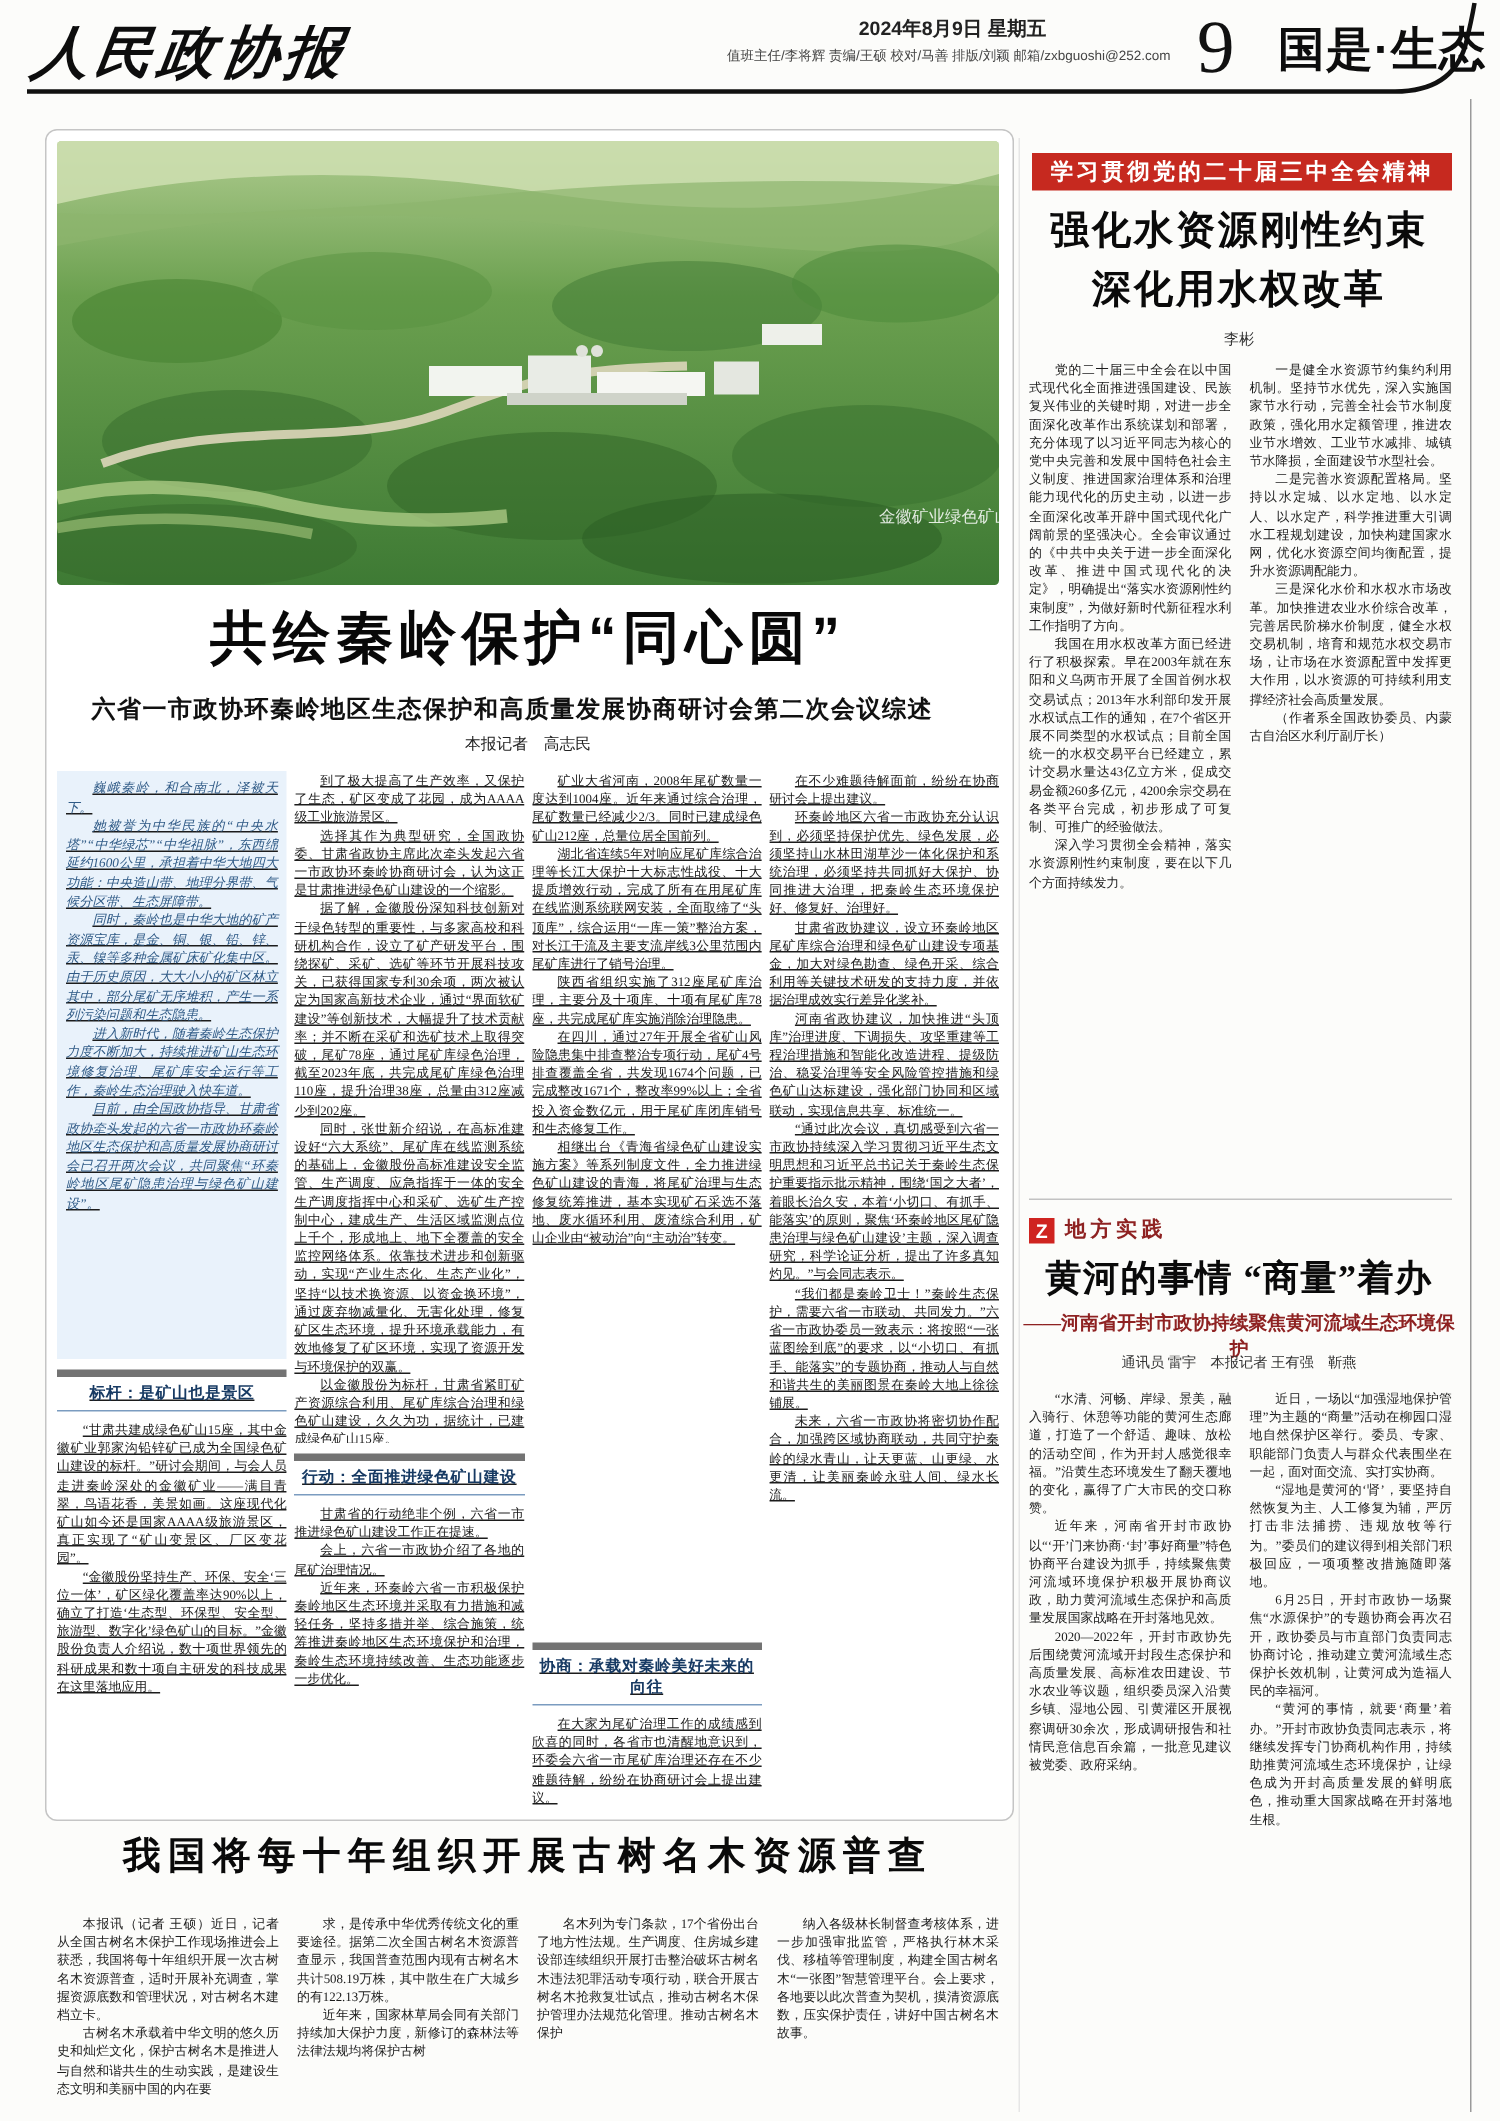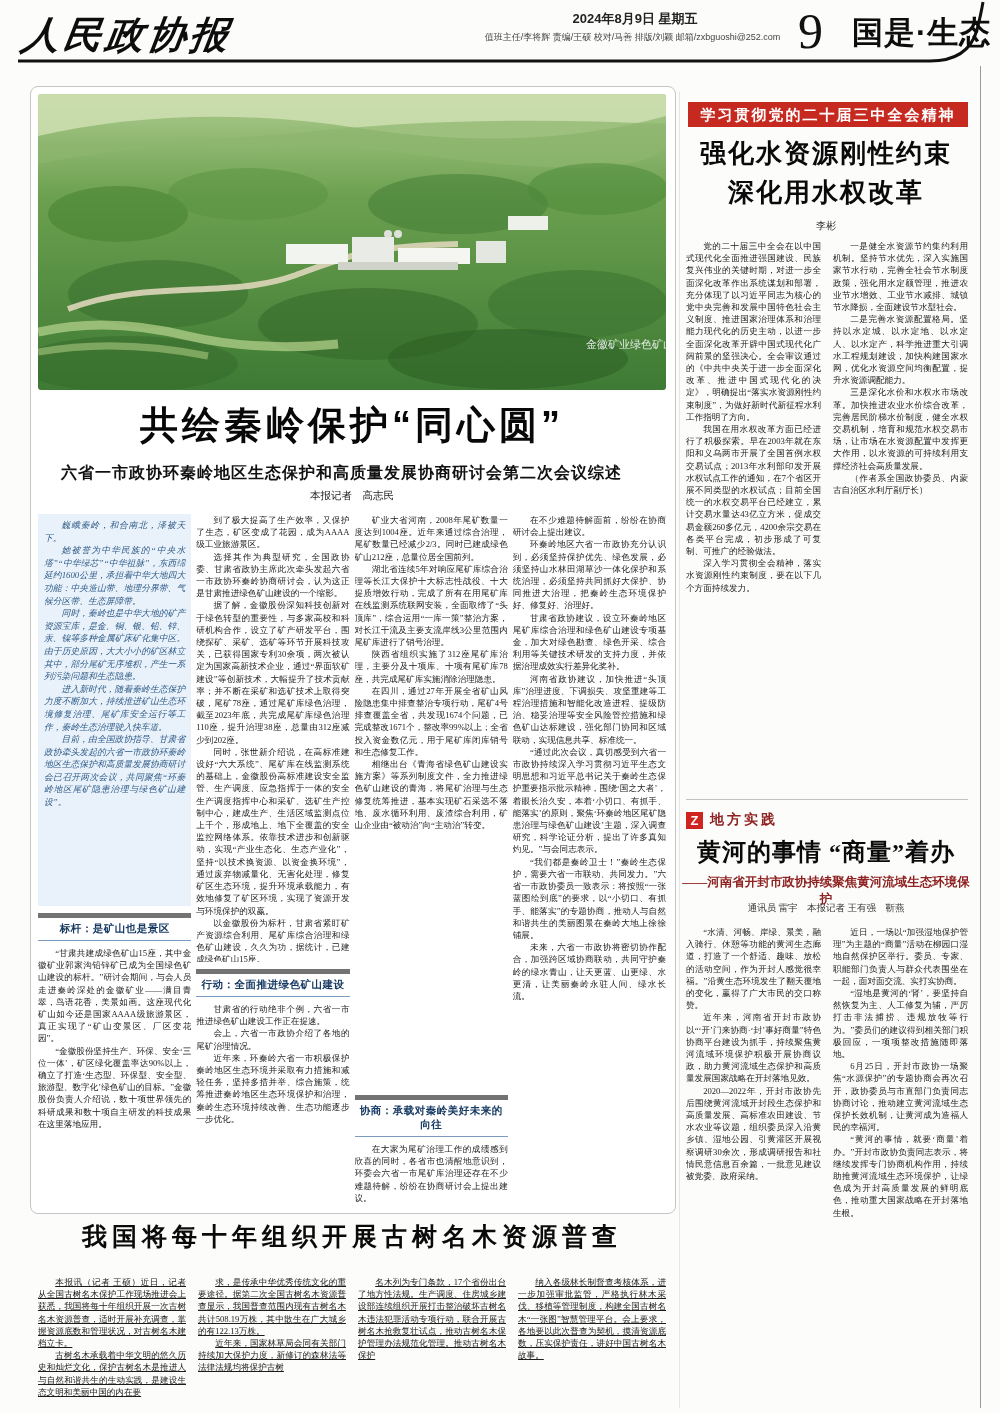--- a/index.html
+++ b/index.html
@@ -22,21 +22,21 @@
   .right-edge{left:980px;top:66px;width:0;height:1342px;border-left:1px solid #9a9a9a;}
   .mid-rule{left:679px;top:92px;width:0;height:1316px;border-left:1px solid #e6e6e6;}
   
   .main-box{left:30px;top:86px;width:644px;height:1126px;border:1px solid #c5c5c5;border-radius:8px;background:#fff;}
   .photo{left:38px;top:94px;width:628px;height:296px;border-radius:3px;overflow:hidden;}
   .main-headline{left:30px;top:400px;width:644px;text-align:center;font-size:38px;font-weight:700;
     font-family:"Liberation Sans",sans-serif;letter-spacing:4px;color:#080808;}
   .main-deck{left:30px;top:463px;width:592px;text-align:right;font-size:16px;font-weight:700;
     font-family:"Liberation Sans",sans-serif;letter-spacing:1px;color:#111;}
   .main-byline{left:30px;top:489px;width:644px;text-align:center;font-size:10.5px;color:#222;}
-  .main-cols{left:38px;top:514px;width:628px;height:692px;display:flex;gap:5px;}
+  .main-cols{left:38px;top:514px;width:628px;height:692px;display:flex;gap:5px;text-decoration:underline;}
   .mcol{flex:1;min-width:0;display:flex;flex-direction:column;}
   .flowtext{font-size:8.6px;line-height:12.2px;text-align:justify;overflow:hidden;color:#1b1b1b;}
   .flowtext p{margin:0;text-indent:2em;}
   .intro{height:392px;background:#e9f2fb;color:#2f5a86;font-style:italic;
     padding:5px 6px;font-size:8.8px;line-height:12.6px;box-sizing:border-box;}
   .colsub{margin:7px 0 6px 0;padding:4px 0;border-top:5px solid #737373;border-bottom:1px solid #7b9cc0;
     color:#173a63;font-family:"Liberation Sans",sans-serif;font-weight:700;font-size:10.5px;
     text-align:center;letter-spacing:.5px;flex-shrink:0;}
   .fill{flex:1;}
   .h448{height:448px;flex:none;}
@@ -56,21 +56,21 @@
     font-size:13px;font-family:"Liberation Sans",sans-serif;}
   .tag-label{font-family:"Liberation Sans",sans-serif;font-weight:700;font-size:14px;letter-spacing:3px;}
   .huanghe-headline{left:680px;top:836px;width:292px;text-align:center;font-size:24px;font-weight:700;
     letter-spacing:1px;color:#0a0a0a;}
   .huanghe-deck{left:678px;top:874px;width:296px;text-align:center;font-size:12.5px;font-weight:700;}
   .huanghe-byline{left:680px;top:902px;width:292px;text-align:center;font-size:9.5px;color:#333;}
   .huanghe-cols{left:686px;top:926px;width:282px;height:482px;display:flex;gap:12px;}
   
   .bottom-headline{left:30px;top:1220px;width:644px;text-align:center;font-size:25px;font-weight:700;
     letter-spacing:5px;color:#0a0a0a;}
-  .bottom-cols{left:38px;top:1276px;width:628px;height:132px;display:flex;gap:12px;text-decoration:underline;}
+  .bottom-cols{left:38px;top:1276px;width:628px;height:132px;display:flex;gap:12px;}
 </style>
 </head>
 <body>
 
 <svg class="abs header-rule" viewBox="0 0 1000 70">
   <path d="M18 61 L930 61 Q968 61 977 30 Q981 14 983 2" fill="none" stroke="#111" stroke-width="3"></path>
 </svg>
 <div class="abs masthead-logo">人民政协报</div>
 <div class="abs dateline">2024年8月9日  星期五</div>
 <div class="abs staffline">值班主任/李将辉  责编/王硕  校对/马善  排版/刘颖  邮箱/zxbguoshi@252.com</div>

